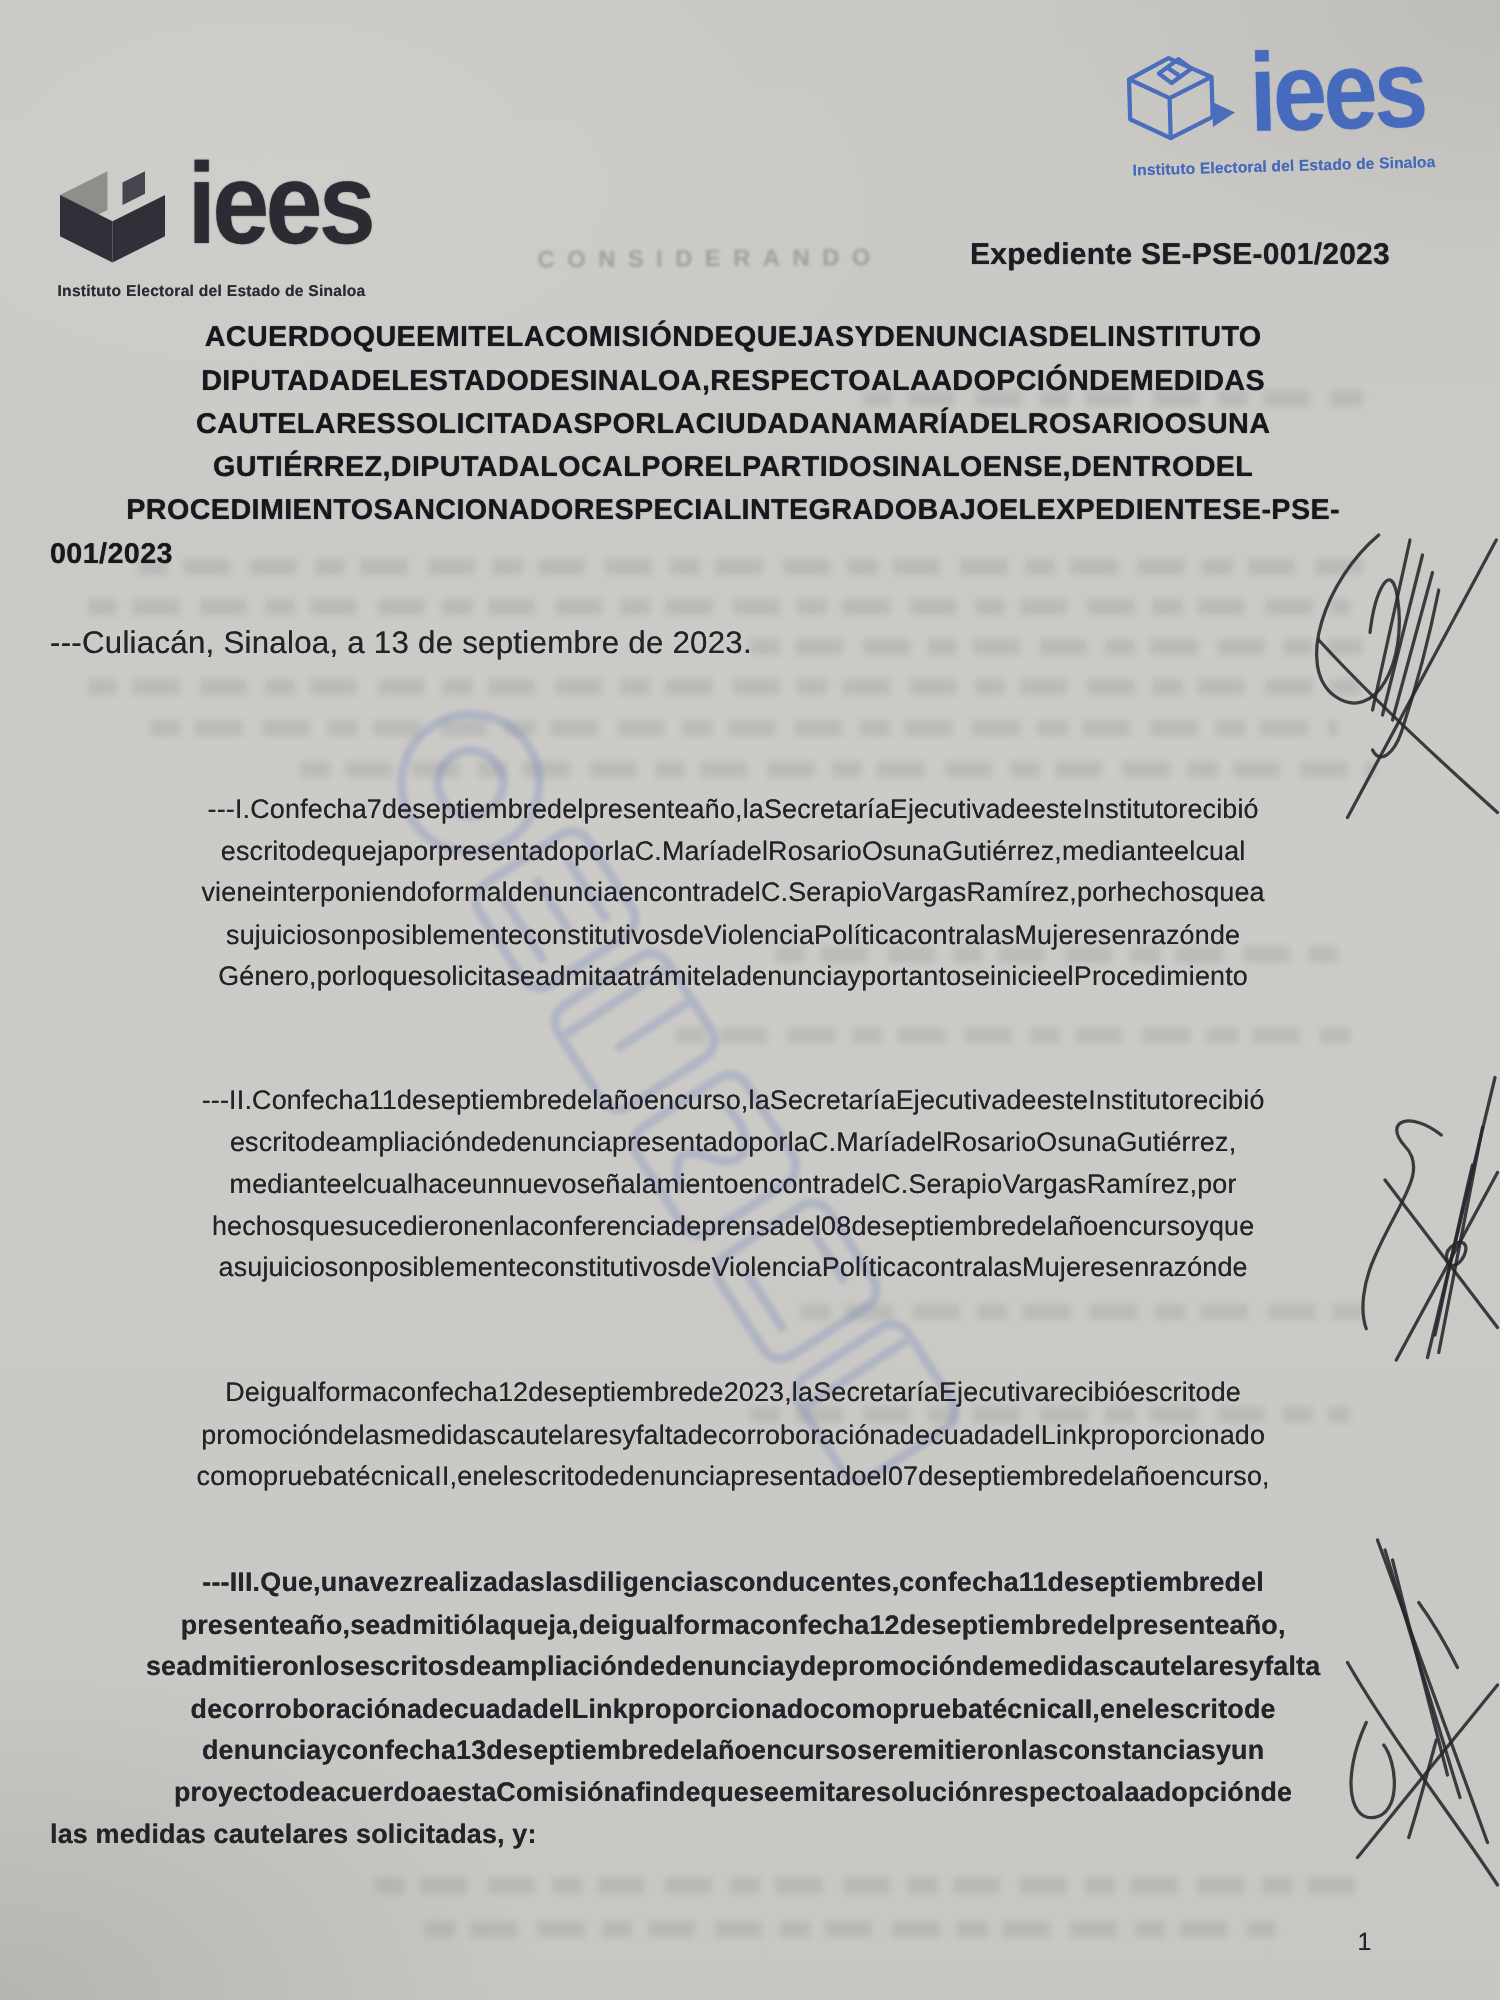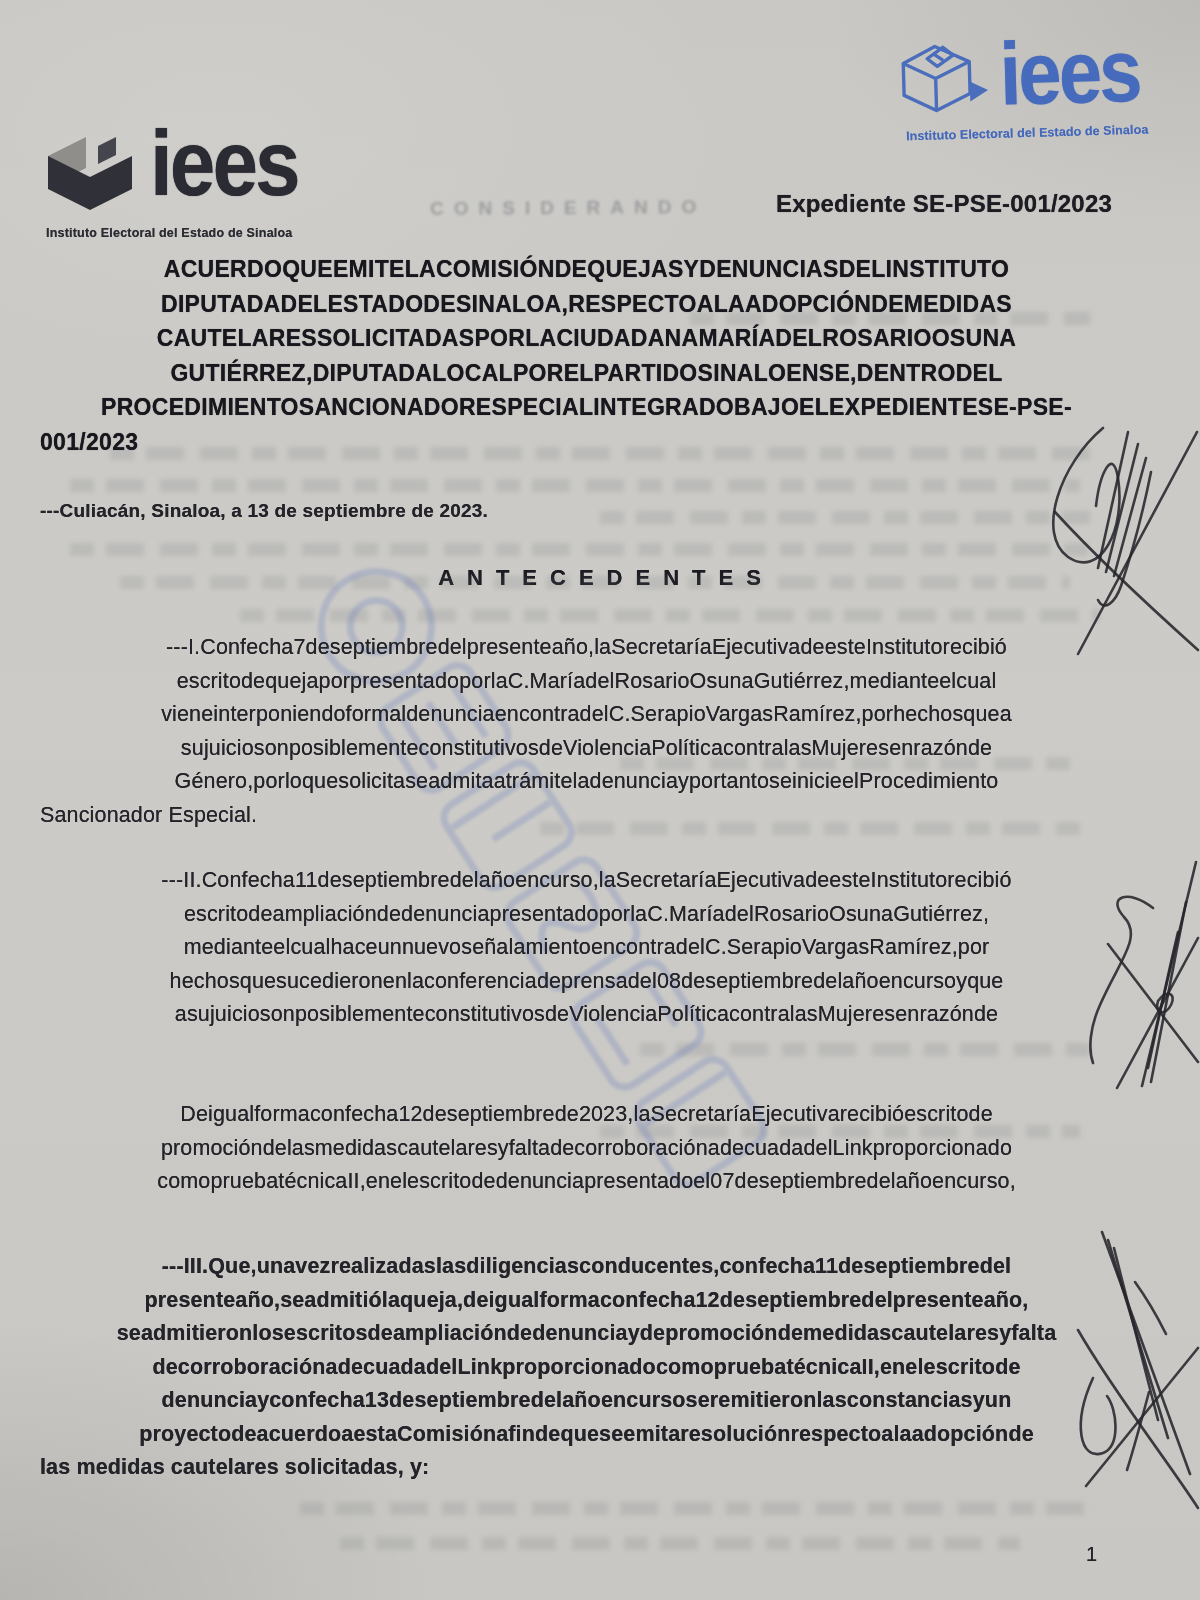--- a/index.html
+++ b/index.html
@@ -64,21 +64,21 @@
   .ink{color:#232329;text-shadow:0 0 .5px rgba(35,35,41,.85);z-index:3;}
   .expediente{
     right:88px;top:190px;font-weight:700;font-size:24px;letter-spacing:.2px;
     color:#1c1c22;text-shadow:0 0 .7px rgba(28,28,34,.9);z-index:3;
   }
   .title{
     left:40px;top:252px;width:1072px;
     font-weight:700;font-size:23px;line-height:34.5px;letter-spacing:.3px;
     color:#17171d;text-shadow:0 0 .7px rgba(23,23,29,.9);
   }
-  .dateline{left:40px;top:500px;font-size:19px;letter-spacing:.2px;font-weight:bold;}
+  .dateline{left:40px;top:500px;font-size:25px;letter-spacing:.2px;}
   .heading{
     left:70px;top:565px;width:1072px;text-align:center;
     font-weight:700;font-size:22px;letter-spacing:13px;
     color:#1b1b21;text-shadow:0 0 .6px rgba(27,27,33,.9);
   }
   .para{width:1072px;left:40px;font-size:21.5px;line-height:33.5px;letter-spacing:.15px;}
   .p1{top:631px;}
   .p2{top:864px;}
   .p3{top:1098px;}
   .p4{top:1250px;font-weight:bold;}
@@ -215,21 +215,20 @@
         <span>BAJO</span>
         <span>EL</span>
         <span>EXPEDIENTE</span>
         <span>SE-PSE-</span>
       </div>
       <div class="line">001/2023</div>
     </div>
 
   <div class="abs dateline ink">---Culiacán, Sinaloa, a 13 de septiembre de 2023.</div>
 
-  <div class="abs heading">ANTECEDENTES</div>
 
   <div class="abs para p1 ink">
       <div class="line just">
         <span>---I.</span>
         <span>Con</span>
         <span>fecha</span>
         <span>7</span>
         <span>de</span>
         <span>septiembre</span>
         <span>del</span>
@@ -307,21 +306,20 @@
         <span>la</span>
         <span>denuncia</span>
         <span>y</span>
         <span>por</span>
         <span>tanto</span>
         <span>se</span>
         <span>inicie</span>
         <span>el</span>
         <span>Procedimiento</span>
       </div>
-      <div class="line">Sancionador Especial.</div>
     </div>
   <div class="abs para p2 ink">
       <div class="line just">
         <span>---II.</span>
         <span>Con</span>
         <span>fecha</span>
         <span>11</span>
         <span>de</span>
         <span>septiembre</span>
         <span>del</span>

